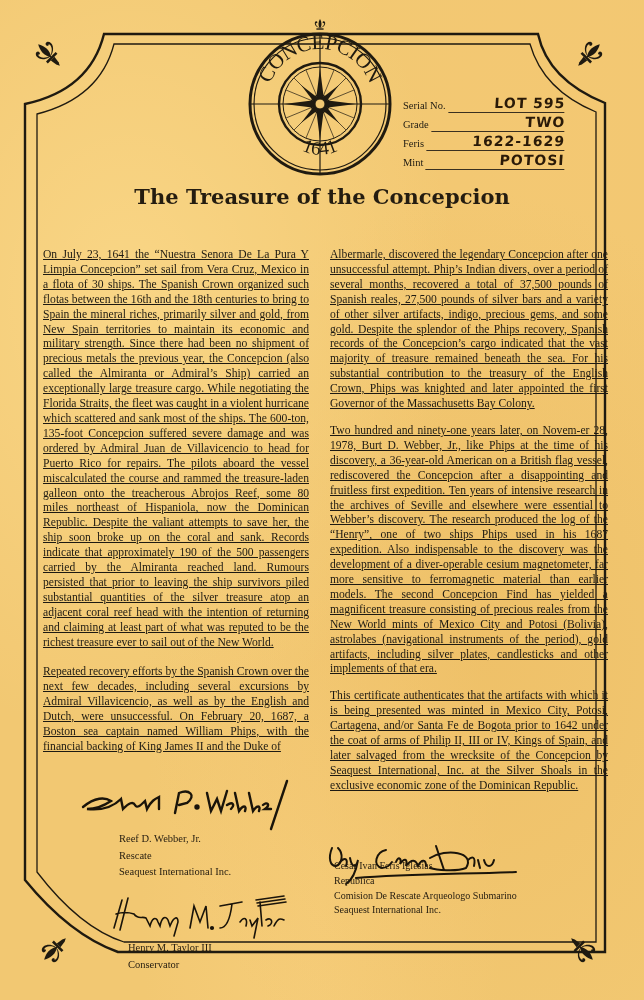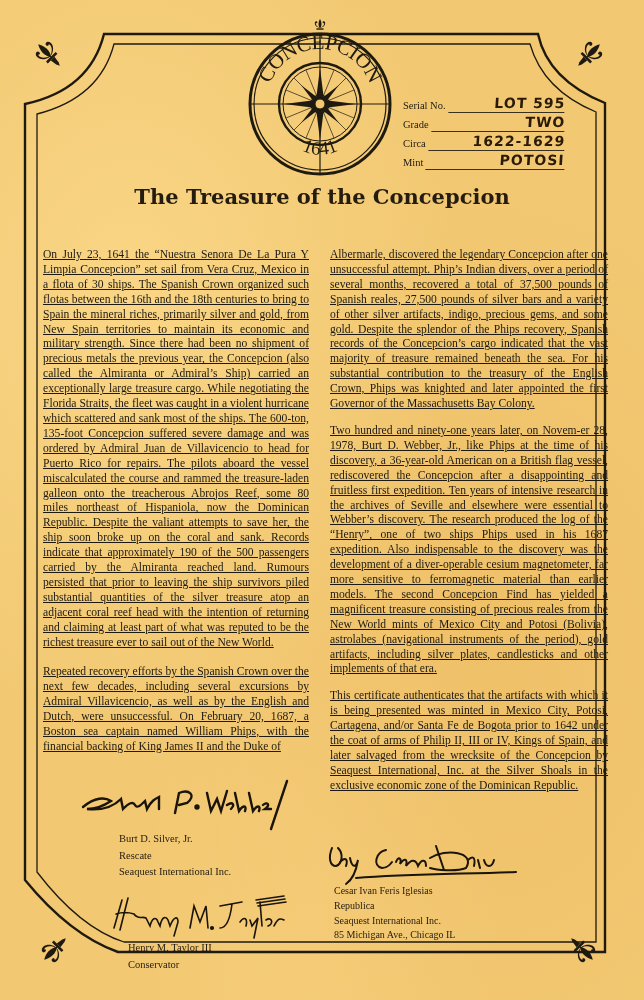--- a/index.html
+++ b/index.html
@@ -146,21 +146,21 @@
 <div class="fields">
   <div class="field">
     <span class="lbl">Serial No.</span>
     <span class="val">LOT 595</span>
   </div>
   <div class="field">
     <span class="lbl">Grade</span>
     <span class="val">TWO</span>
   </div>
   <div class="field">
-    <span class="lbl">Circa</span>
+    <span class="lbl">Feris</span>
     <span class="val">1622-1629</span>
   </div>
   <div class="field">
     <span class="lbl">Mint</span>
     <span class="val">POTOSI</span>
   </div>
 </div>
 
 <div class="title">
   <div>The Treasure of the Concepcion</div>
@@ -180,21 +180,21 @@
 <svg class="sig" style="left:75px;top:775px;width:220px;height:60px;" viewBox="0 0 220 60">
   <g fill="none" stroke="#1a140a" stroke-width="2.4" stroke-linecap="round">
     <path d="M8 32 C20 22 30 22 36 26 C30 30 22 34 12 34 C30 36 40 30 46 24 L48 34 C54 28 58 26 60 30 C62 34 66 30 70 26 L72 34 C76 26 80 24 84 22 L84 34"></path>
     <path d="M100 38 L104 18 C114 14 122 20 112 28 L104 30"></path>
     <circle cx="122" cy="32" r="1.5" fill="#1a140a"></circle>
     <path d="M132 18 L136 36 L142 24 L146 36 L152 16 M152 30 C158 26 160 30 156 34 M160 18 L164 36 C168 30 172 30 170 36 M174 18 L178 36 C182 30 186 30 184 36 M188 30 C192 26 196 30 190 34 L196 34"></path>
     <path d="M196 54 L212 6"></path>
   </g>
 </svg>
 <div class="sig-block" style="left:119px;top:831px;">
-  <div>Burt D. Silver, Jr.</div>
+  <div>Reef D. Webber, Jr.</div>
   <div>Rescate</div>
   <div>Seaquest International Inc.</div>
 </div>
 
 <svg class="sig" style="left:108px;top:892px;width:180px;height:50px;" viewBox="0 0 180 50">
   <g fill="none" stroke="#1a140a" stroke-width="1.6" stroke-linecap="round">
     <path d="M6 36 L14 8 M20 6 L12 38 M8 22 C14 20 20 20 26 22 C30 28 34 24 38 26 L42 34 C44 26 48 24 50 30 L52 34 C54 24 58 24 60 28 L62 34 C66 24 70 24 70 30 L66 44"></path>
     <path d="M82 36 L86 14 L92 30 L98 14 L100 36"></path>
     <circle cx="104" cy="36" r="1.3" fill="#1a140a"></circle>
     <path d="M112 14 L134 10 M124 12 C122 28 118 36 112 36 M132 30 C136 24 140 26 138 34 M142 28 L144 34 L150 26 L146 46 M152 10 L154 34 M158 28 C164 24 166 32 160 34 M166 34 C170 26 172 26 176 28"></path>
@@ -207,18 +207,18 @@
 </div>
 
 <svg class="sig" style="left:326px;top:838px;width:220px;height:50px;" viewBox="0 0 220 50">
   <g fill="none" stroke="#1a140a" stroke-width="2" stroke-linecap="round">
     <path d="M6 10 C2 20 4 28 10 28 C16 26 18 16 12 10 M14 24 C20 18 22 22 20 28 M24 20 C26 30 30 30 32 22 C30 34 26 42 20 46"></path>
     <path d="M60 12 C50 14 46 28 56 30 C62 30 66 24 66 24 M70 24 C72 18 76 20 74 26 C78 20 82 20 80 28 C86 20 90 22 92 28 C96 20 100 22 100 28"></path>
     <path d="M110 8 L118 32 M104 20 C120 10 150 14 140 30 C130 34 110 32 104 30 M142 22 C146 18 150 18 148 28 M152 22 L154 30 M158 22 C160 30 166 30 168 22"></path>
     <path d="M30 40 C80 36 140 36 190 34"></path>
   </g>
 </svg>
-<div class="sig-block" style="left:334px;top:884px;font-size:10px;line-height:14.8px;">
+<div class="sig-block" style="left:334px;top:859px;font-size:10px;line-height:14.8px;">
   <div>Cesar Ivan Feris Iglesias</div>
   <div>Republica</div>
+  <div>Comision De Rescate Arqueologo Submarino</div>
   <div>Seaquest International Inc.</div>
-  <div>85 Michigan Ave., Chicago IL</div>
 </div>
 
 </body></html>

